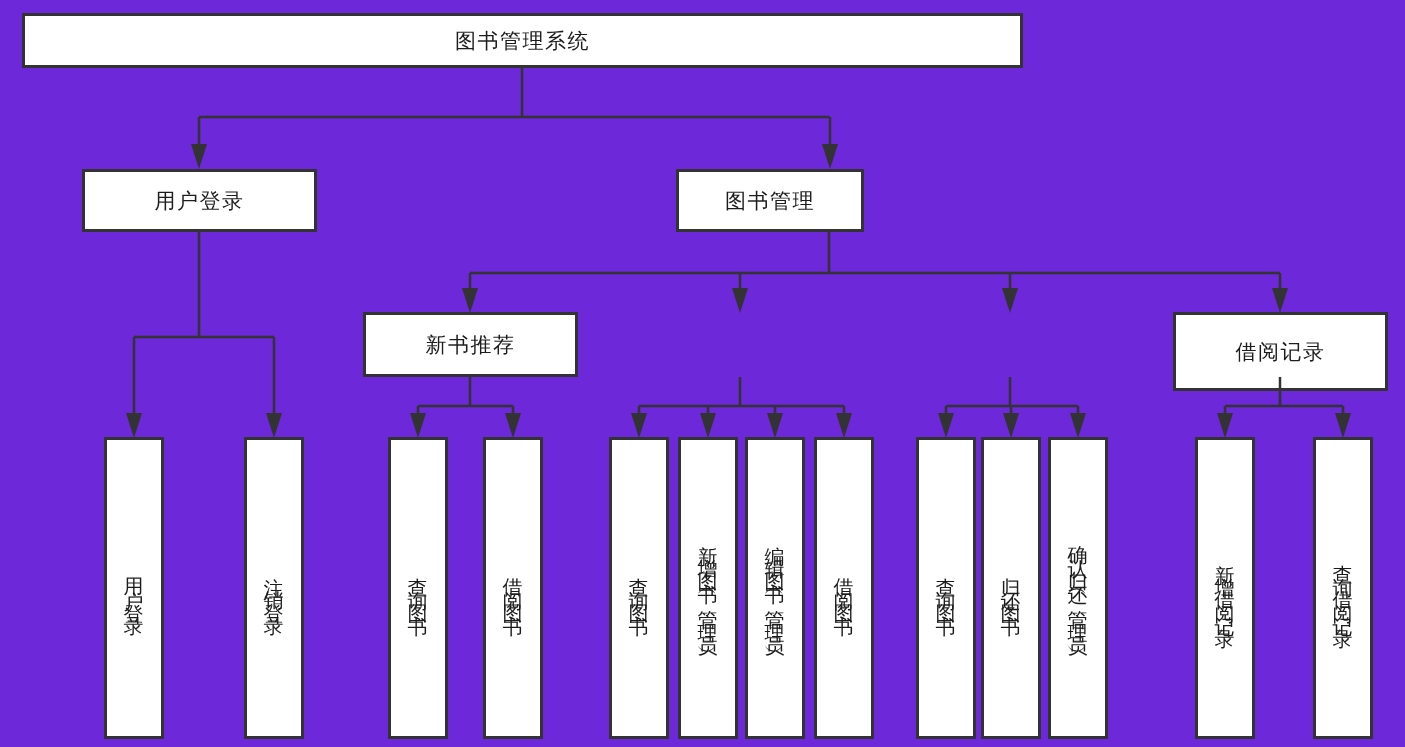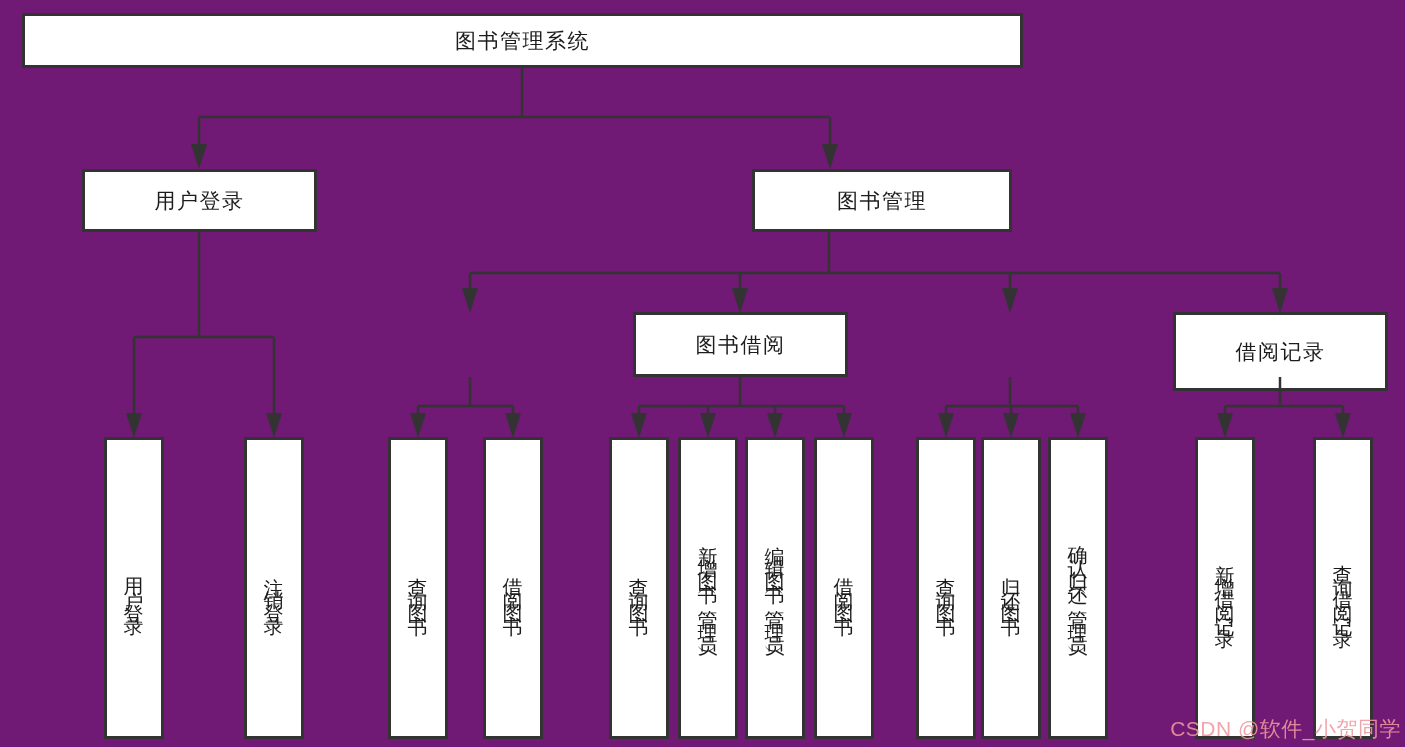--- a/index.html
+++ b/index.html
@@ -1,19 +1,19 @@
 <!DOCTYPE html>
 <html><head>
 <meta charset="utf-8">
 <style>
   html,body{margin:0;padding:0;background:#ffffff;}
   #canvas{
     position:relative;
     width:1405px;height:747px;
-    background:#701a75;
+    background:#6d28d9;
     font-family:"Liberation Sans","DejaVu Sans",sans-serif;
     overflow:hidden;
   }
   .box{
     position:absolute;
     box-sizing:border-box;
     background:#ffffff;
     border:3px solid #333333;
     display:flex;
     align-items:center;
@@ -52,23 +52,23 @@
   }
 </style>
 </head>
 <body>
 
 <div id="canvas">
 
   <div class="box h" style="left:22px;top:13px;width:1001px;height:55px">图书管理系统</div>
 
   <div class="box h" style="left:82px;top:169px;width:235px;height:63px">用户登录</div>
-  <div class="box h" style="left:752px;top:169px;width:260px;height:63px">图书管理</div>
+  <div class="box h" style="left:676px;top:169px;width:188px;height:63px">图书管理</div>
 
-  <div class="box h" style="left:633px;top:312px;width:215px;height:65px">图书借阅</div>
+  <div class="box h" style="left:363px;top:312px;width:215px;height:65px">新书推荐</div>
   <div class="box h" style="left:1173px;top:312px;width:215px;height:79px">借阅记录</div>
 
   <div class="box v" style="left:104px;top:437px;width:60px;height:302px">用户登录</div>
   <div class="box v" style="left:244px;top:437px;width:60px;height:302px">注销登录</div>
 
   <div class="box v" style="left:388px;top:437px;width:60px;height:302px">查询图书</div>
   <div class="box v" style="left:483px;top:437px;width:60px;height:302px">借阅图书</div>
 
   <div class="box v" style="left:609px;top:437px;width:60px;height:302px">查询图书</div>
   <div class="box v" style="left:678px;top:437px;width:60px;height:302px">新增图书（管理员）</div>
@@ -118,15 +118,14 @@
       <path d="M767,413 L783,413 L775,438 Z"></path>
       <path d="M836,413 L852,413 L844,438 Z"></path>
       <path d="M938,413 L954,413 L946,438 Z"></path>
       <path d="M1003,413 L1019,413 L1011,438 Z"></path>
       <path d="M1070,413 L1086,413 L1078,438 Z"></path>
       <path d="M1217,413 L1233,413 L1225,438 Z"></path>
       <path d="M1335,413 L1351,413 L1343,438 Z"></path>
     </g>
   </svg>
 
-  <div id="watermark">CSDN @软件_小贺同学</div>
 
 </div>
 
 </body></html>

